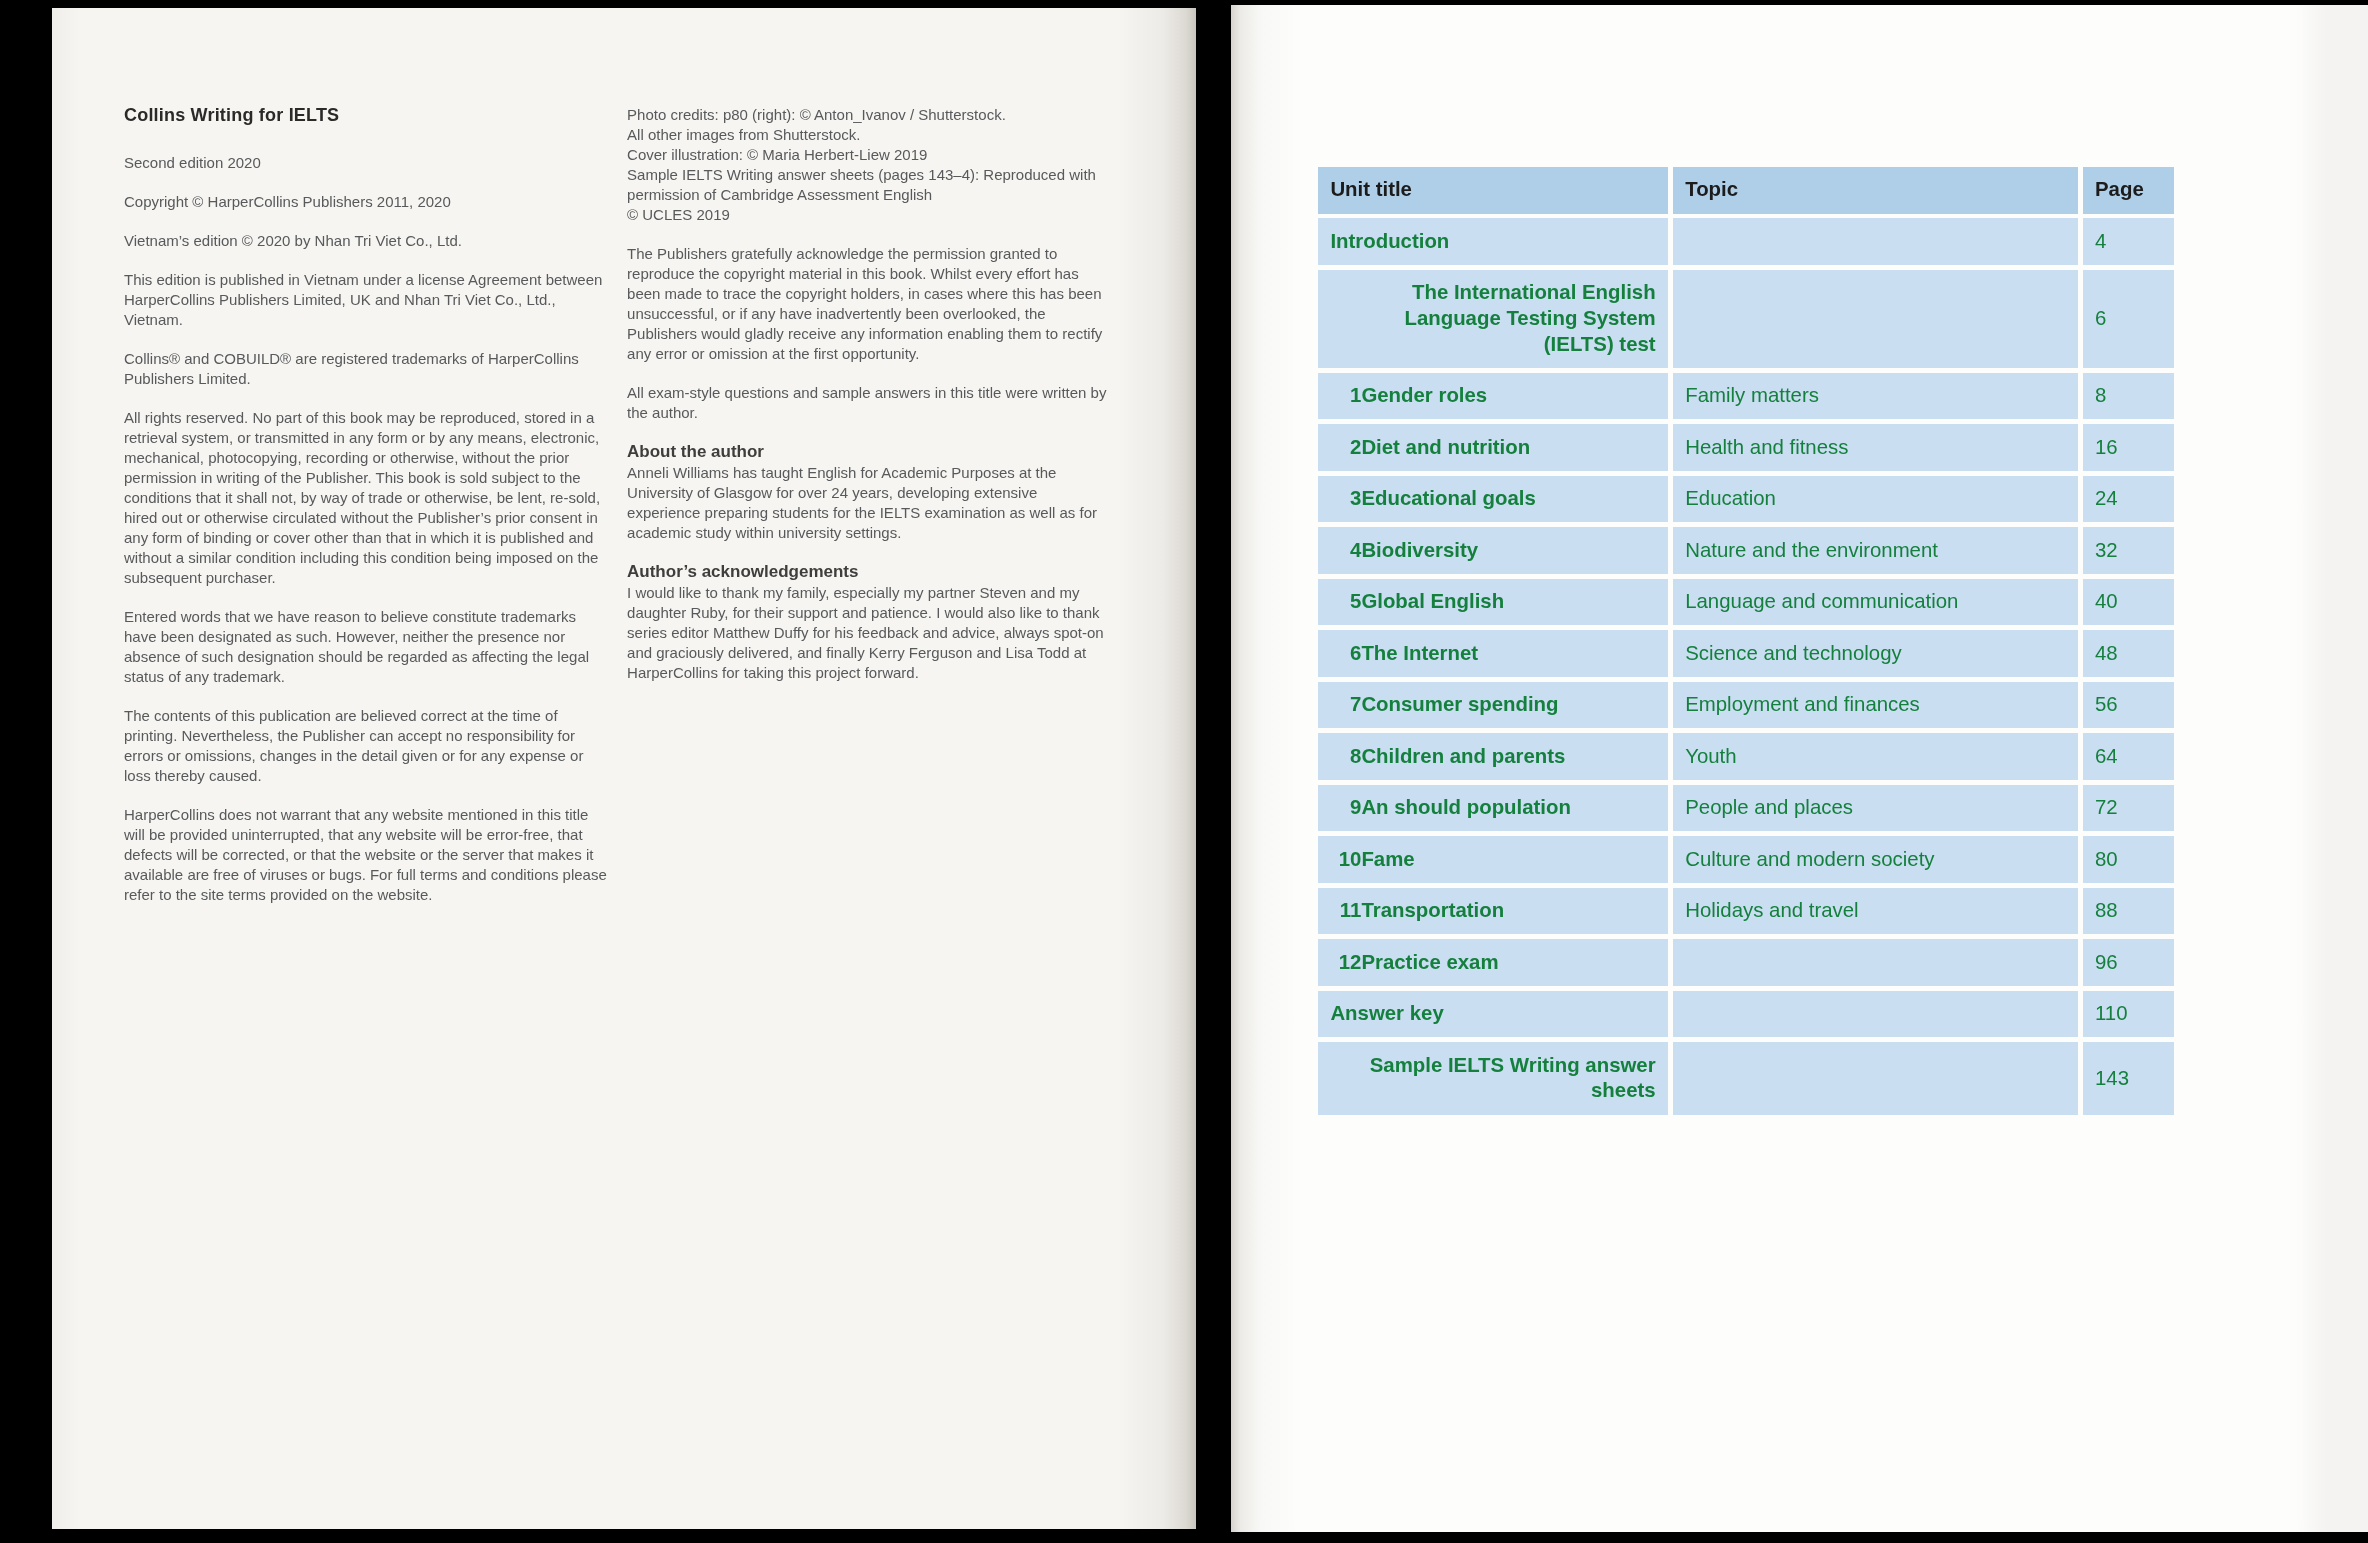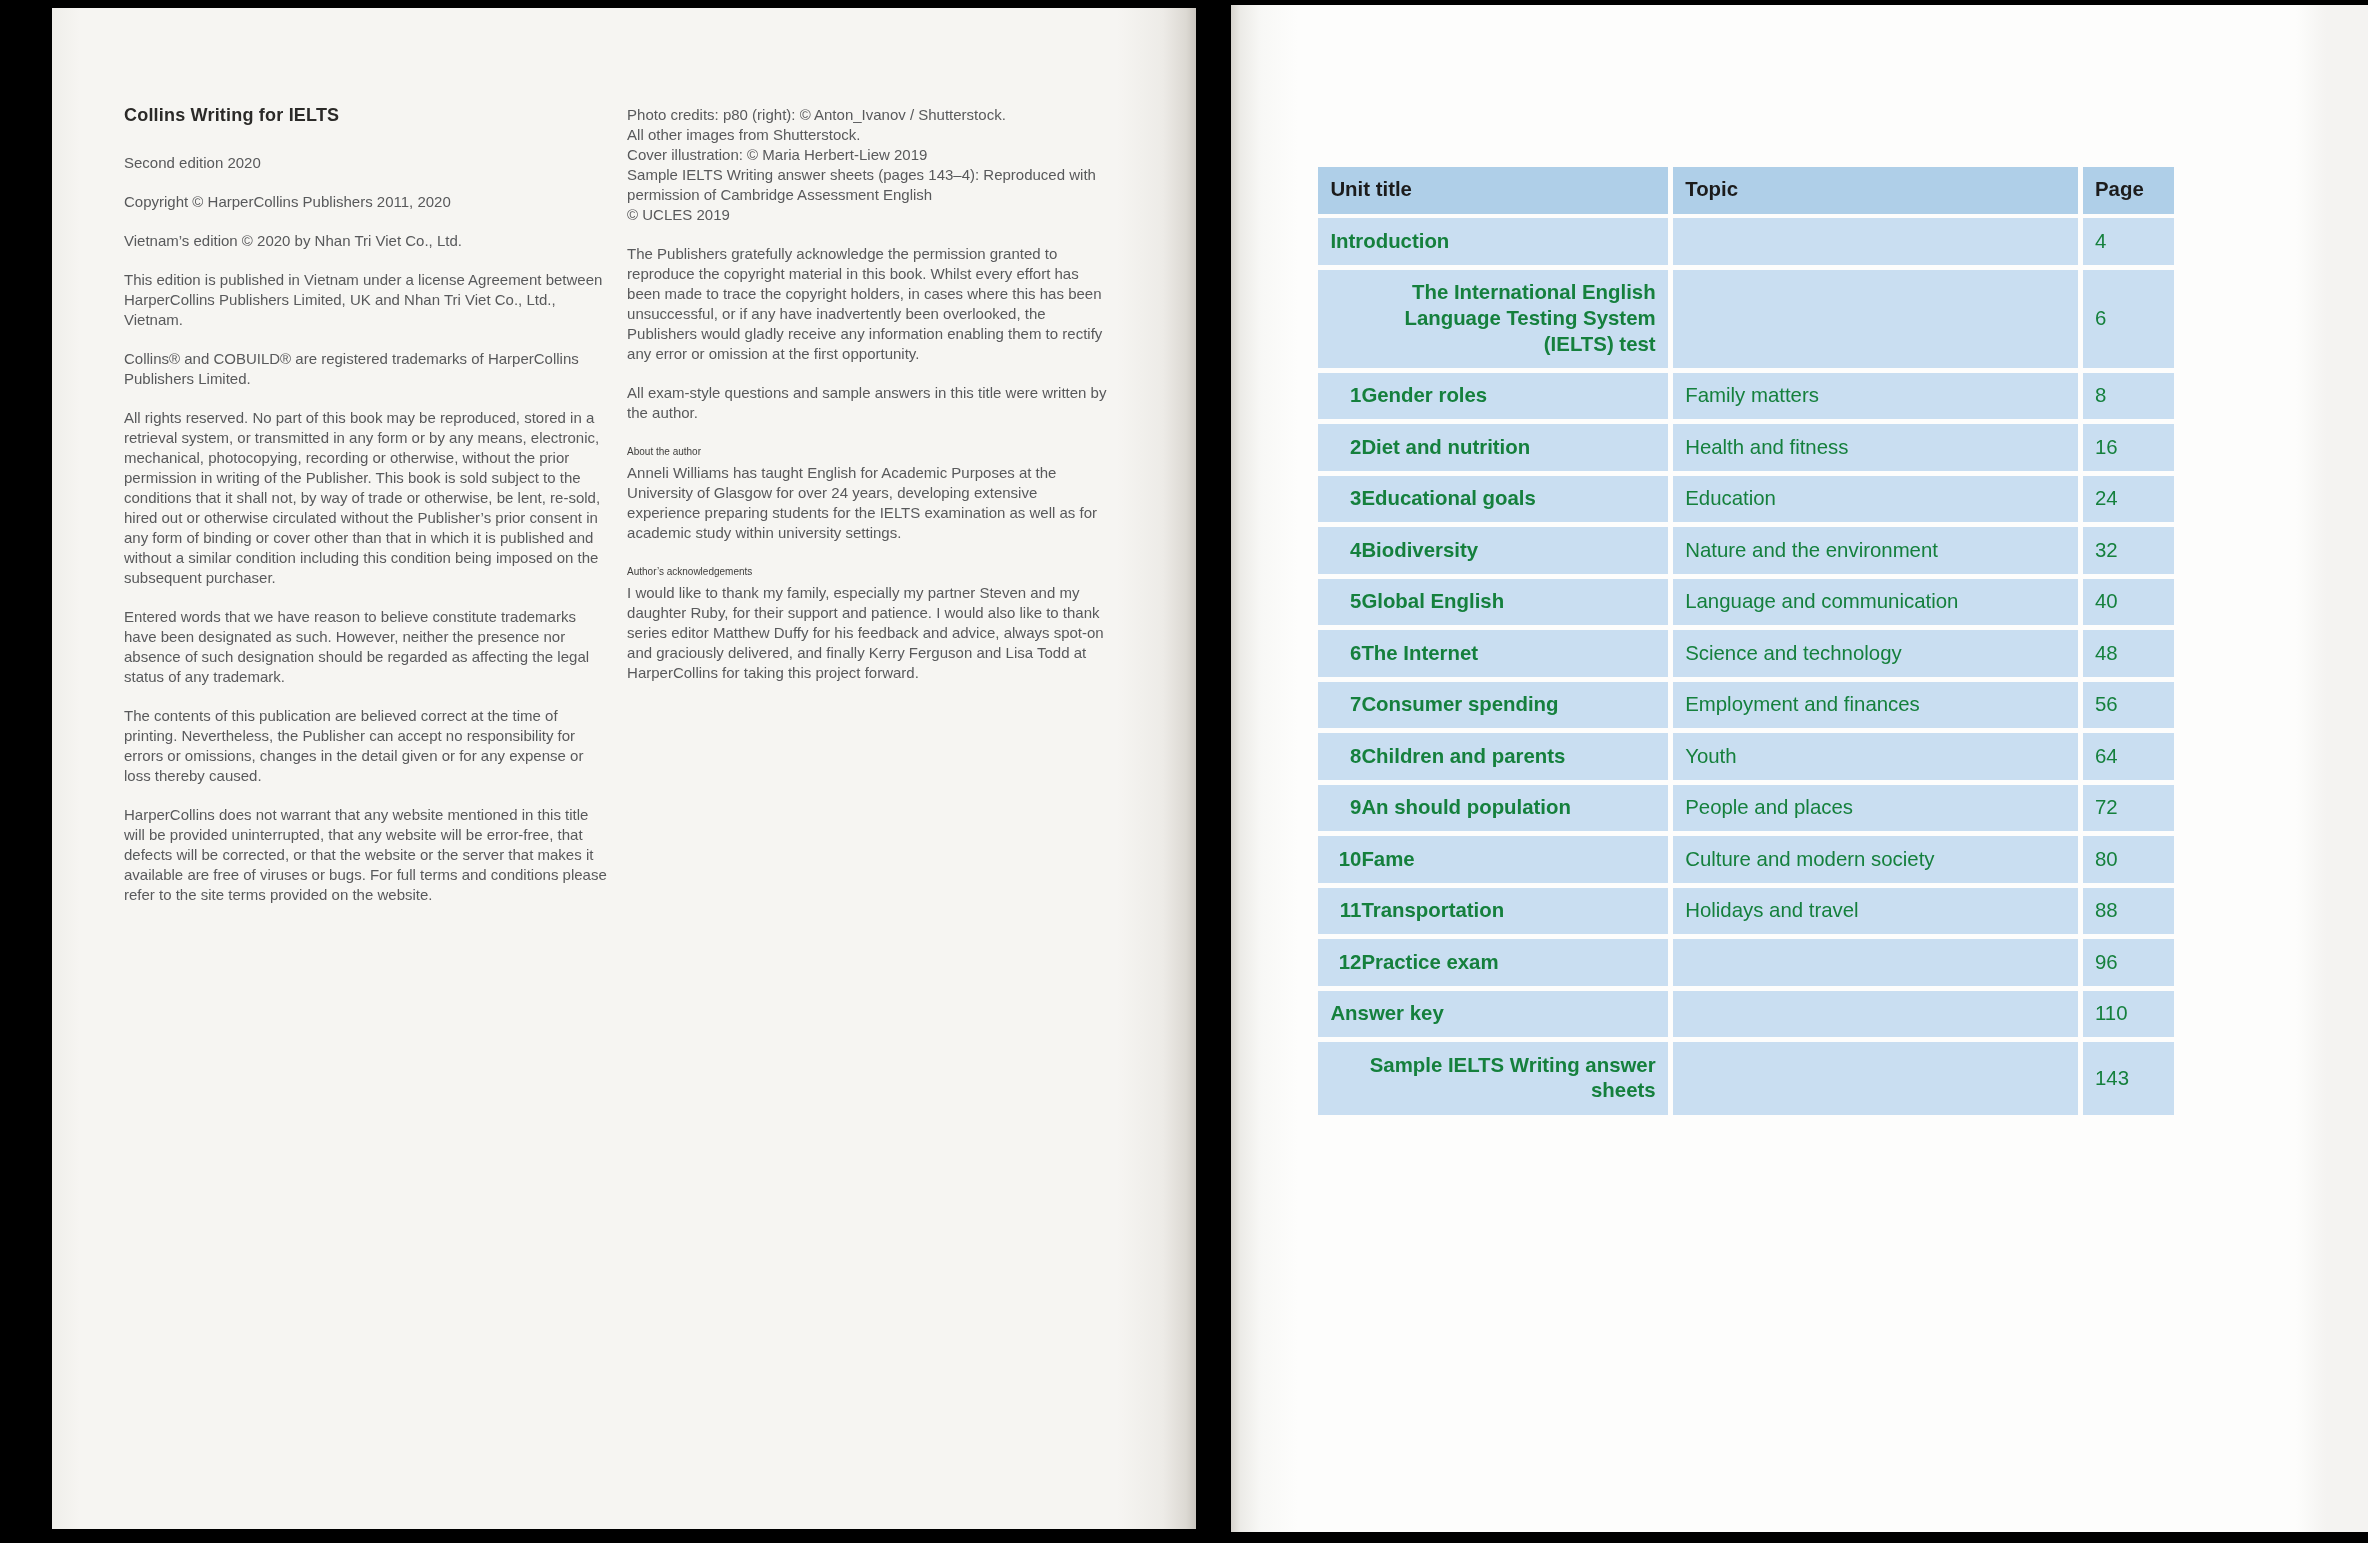--- a/index.html
+++ b/index.html
@@ -33,21 +33,21 @@
   .imprint-col.second { width:504px; }
   .book-title {
     font-size:18px; font-weight:bold; color:#2b2a28;
     margin-bottom:27px; letter-spacing:0.2px;
   }
   .para {
     font-size:15px; line-height:20px; margin-bottom:19px;
   }
   .para.pre { white-space:pre-line; }
   .subhead {
-    font-size:10px; line-height:20px; font-weight:normal;
+    font-size:17px; line-height:20px; font-weight:bold;
     color:#3f3e3c; margin-bottom:1px;
   }
 
   
   .contents-wrap { padding:90px 0 0 50px; }
   .contents-heading {
     font-size:36px; font-weight:bold; color:var(--accent, #0c82c6);
     margin-bottom:30px; letter-spacing:0.2px;
   }
   .toc-table { width:856px; }

